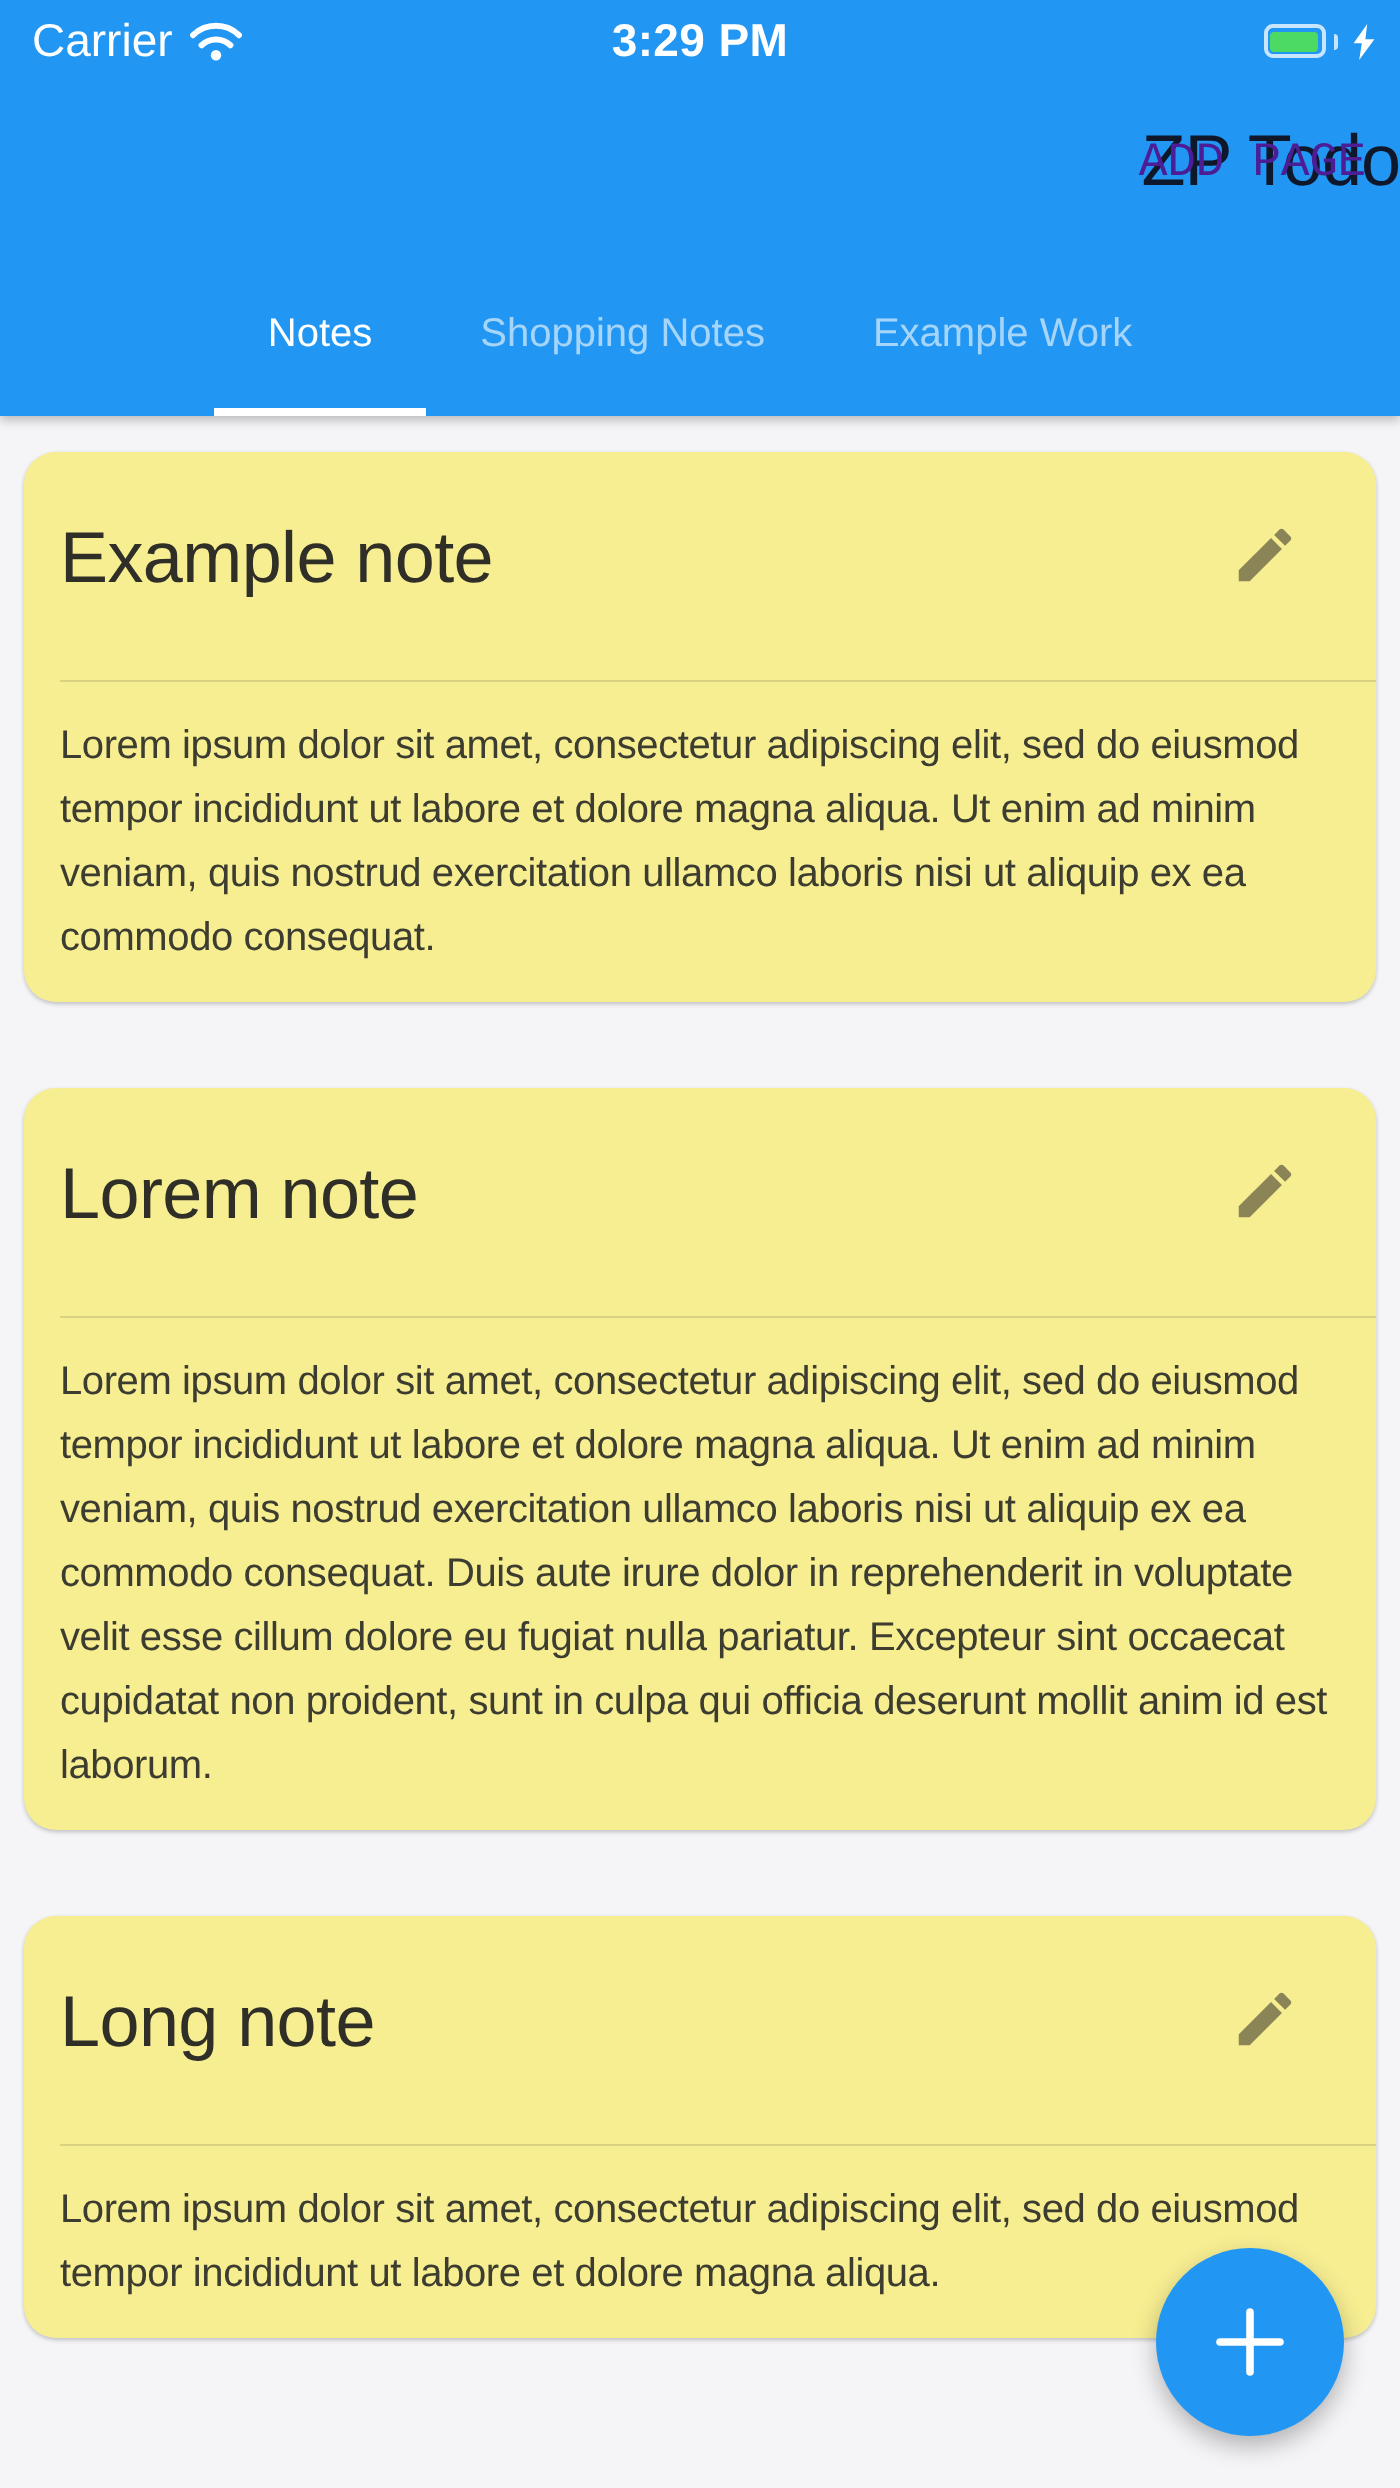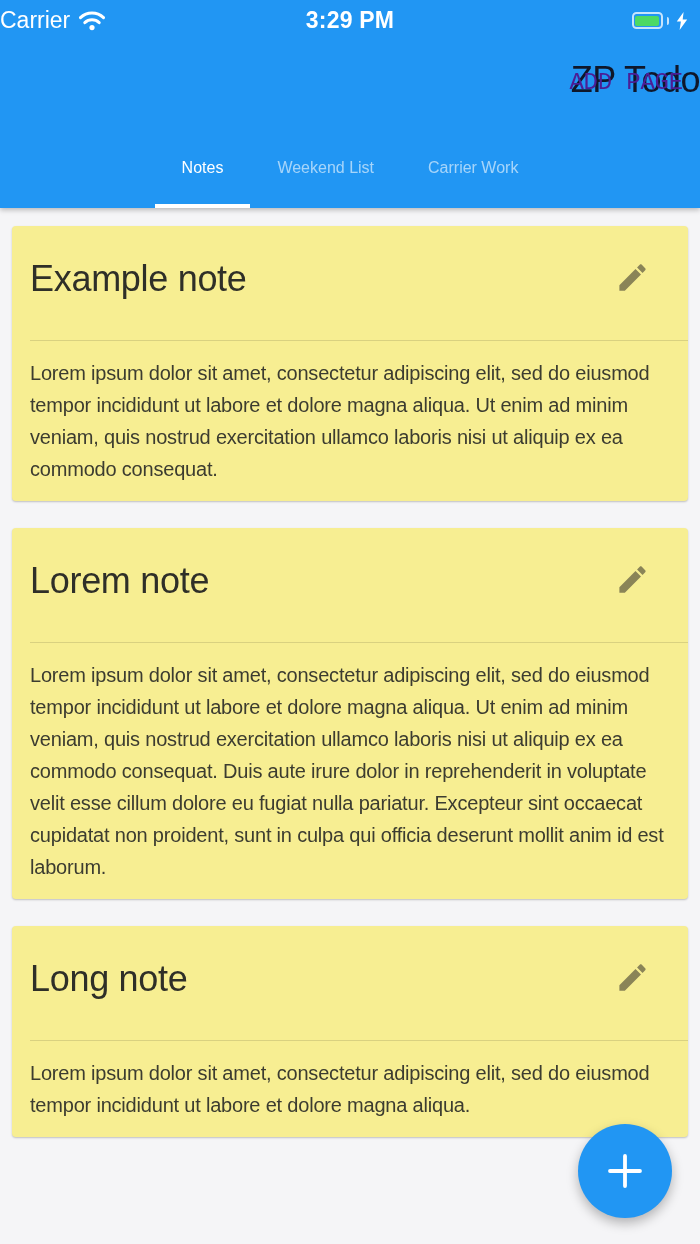--- a/index.html
+++ b/index.html
@@ -19,21 +19,21 @@
     position:relative;width:700px;height:1244px;margin:0 auto;
     background:var(--page-bg);overflow:hidden;
   }
   
   .header{
     position:relative;background:var(--primary);height:208px;
     box-shadow:0 2px 5px rgba(0,0,0,0.25);z-index:5;
   }
   .status-bar{
     height:37px;display:flex;align-items:center;justify-content:space-between;
-    padding:4px 12px 0 0;color:#fff;font-size:23px;position:relative;
+    padding:4px 12px 0 16px;color:#fff;font-size:23px;position:relative;
   }
   .sb-left{display:flex;align-items:center;gap:9px;}
   .sb-time{
     position:absolute;left:0;right:0;text-align:center;font-weight:700;
     letter-spacing:.2px;pointer-events:none;
   }
   .sb-right{display:flex;align-items:center;gap:4px;}
   .battery{
     position:relative;width:31px;height:17px;border:2px solid rgba(255,255,255,0.75);
     border-radius:4.5px;display:flex;align-items:center;padding:1.5px;
@@ -49,29 +49,29 @@
   }
   .add-page{
     position:absolute;right:17px;top:50%;transform:translateY(-50%);
     color:#4c1d95;font-size:24px;letter-spacing:-.2px;background:none;border:none;
     font-family:Liberation Mono, monospace;cursor:pointer;
   }
   
   .tab-bar{height:81px;display:flex;justify-content:center;}
   .tab{
     position:relative;display:flex;align-items:center;padding:0 27px;
-    color:var(--tab-inactive);font-size:16px;background:none;border:none;
+    color:var(--tab-inactive);font-size:20px;background:none;border:none;
     font-family:inherit;cursor:pointer;text-align:right;
   }
   .tab.active{color:#fff;}
   .tab-indicator{position:absolute;left:0;right:0;bottom:0;height:4px;background:#fff;}
   
   .content{padding:18px 12px 0 12px;}
   .note-card{
-    background:var(--note-bg);border-radius:4px;margin-bottom:27px;
+    background:var(--note-bg);border-radius:16px;margin-bottom:43px;
     box-shadow:0 1px 2px rgba(0,0,0,0.22);
   }
   .note-header{
     display:flex;align-items:flex-start;justify-content:space-between;
     padding:30px 38px 0 18px;
   }
   .note-title{
     font-size:36px;line-height:46px;color:var(--note-title);letter-spacing:-.3px;
   }
   .edit-btn{background:none;border:none;cursor:pointer;padding:0;margin-top:4px;line-height:0;}
@@ -124,24 +124,24 @@
       <div class="nav-title">ZP Todo</div>
       <button class="add-page">ADD PAGE</button>
     </div>
 
     <div class="tab-bar">
       <button class="tab active">
         <span>Notes</span>
         <span class="tab-indicator"></span>
       </button>
       <button class="tab">
-        <span>Weekend List</span>
+        <span>Shopping Notes</span>
       </button>
       <button class="tab">
-        <span>Carrier Work</span>
+        <span>Example Work</span>
       </button>
     </div>
   </div>
 
   <div class="content">
 
     <div class="note-card">
       <div class="note-header">
         <div class="note-title">Example note</div>
         <button class="edit-btn">

